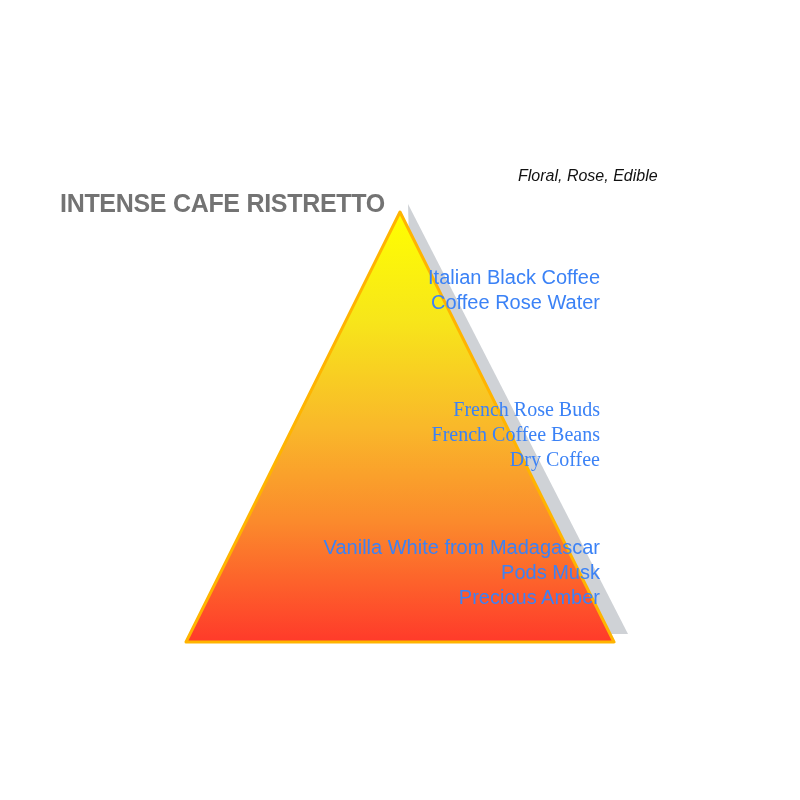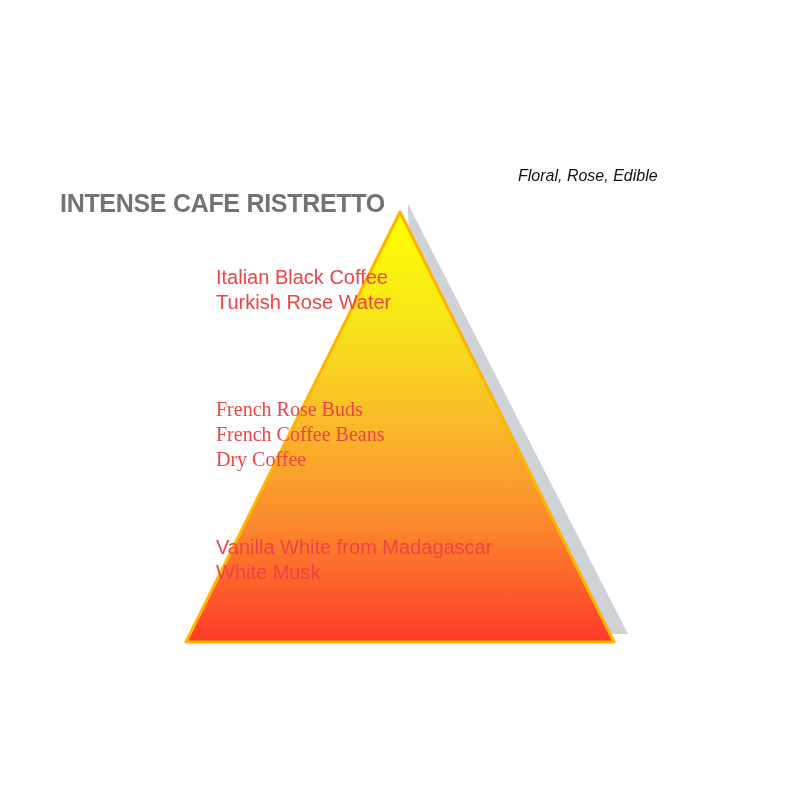--- a/index.html
+++ b/index.html
@@ -13,22 +13,22 @@
       font-size: 25px; font-weight: bold; color: #737373;
       letter-spacing: -0.3px; white-space: nowrap; margin-top: 31px;
     }
     .subtitle {
       position: absolute; left: 518px; top: 167px;
       font-size: 16px; font-style: italic; color: #111;
       white-space: nowrap;
     }
     svg.pyramid { position: absolute; left: 0; top: 0; }
     .tier {
-      position: absolute; left: 216px; width: 400px;
-      text-align: left; font-size: 20px; line-height: 25px; color: #ef4444;
+      position: absolute; left: 200px; width: 400px;
+      text-align: right; font-size: 20px; line-height: 25px; color: #3b82f6;
     }
     .tier div { white-space: nowrap; }
     .tier-top { top: 265px; }
     .tier-middle { top: 397px; font-family: Liberation Serif, serif; }
     .tier-base { top: 535px; }
   </style>
 </head>
 <body>
 
 <div class="title">INTENSE CAFE RISTRETTO</div>
@@ -43,25 +43,26 @@
       <stop offset="0.72" stop-color="#fb8a2c"></stop>
       <stop offset="1" stop-color="#ff3a2a"></stop>
     </linearGradient>
   </defs>
   <polygon points="408,204 628,634 420,634" fill="#cfd2d6"></polygon>
   <polygon points="400,212 614,642 186,642" fill="url(#pyrGrad)" stroke="#ffb400" stroke-width="3" stroke-linejoin="round"></polygon>
 </svg>
 
 <div class="tier tier-top">
   <div>Italian Black Coffee</div>
-  <div>Turkish Rose Water</div>
+  <div>Coffee Rose Water</div>
 </div>
 
 <div class="tier tier-middle">
   <div>French Rose Buds</div>
   <div>French Coffee Beans</div>
   <div>Dry Coffee</div>
 </div>
 
 <div class="tier tier-base">
   <div>Vanilla White from Madagascar</div>
-  <div>White Musk</div>
+  <div>Pods Musk</div>
+  <div>Precious Amber</div>
 </div>
 
 </body></html>

